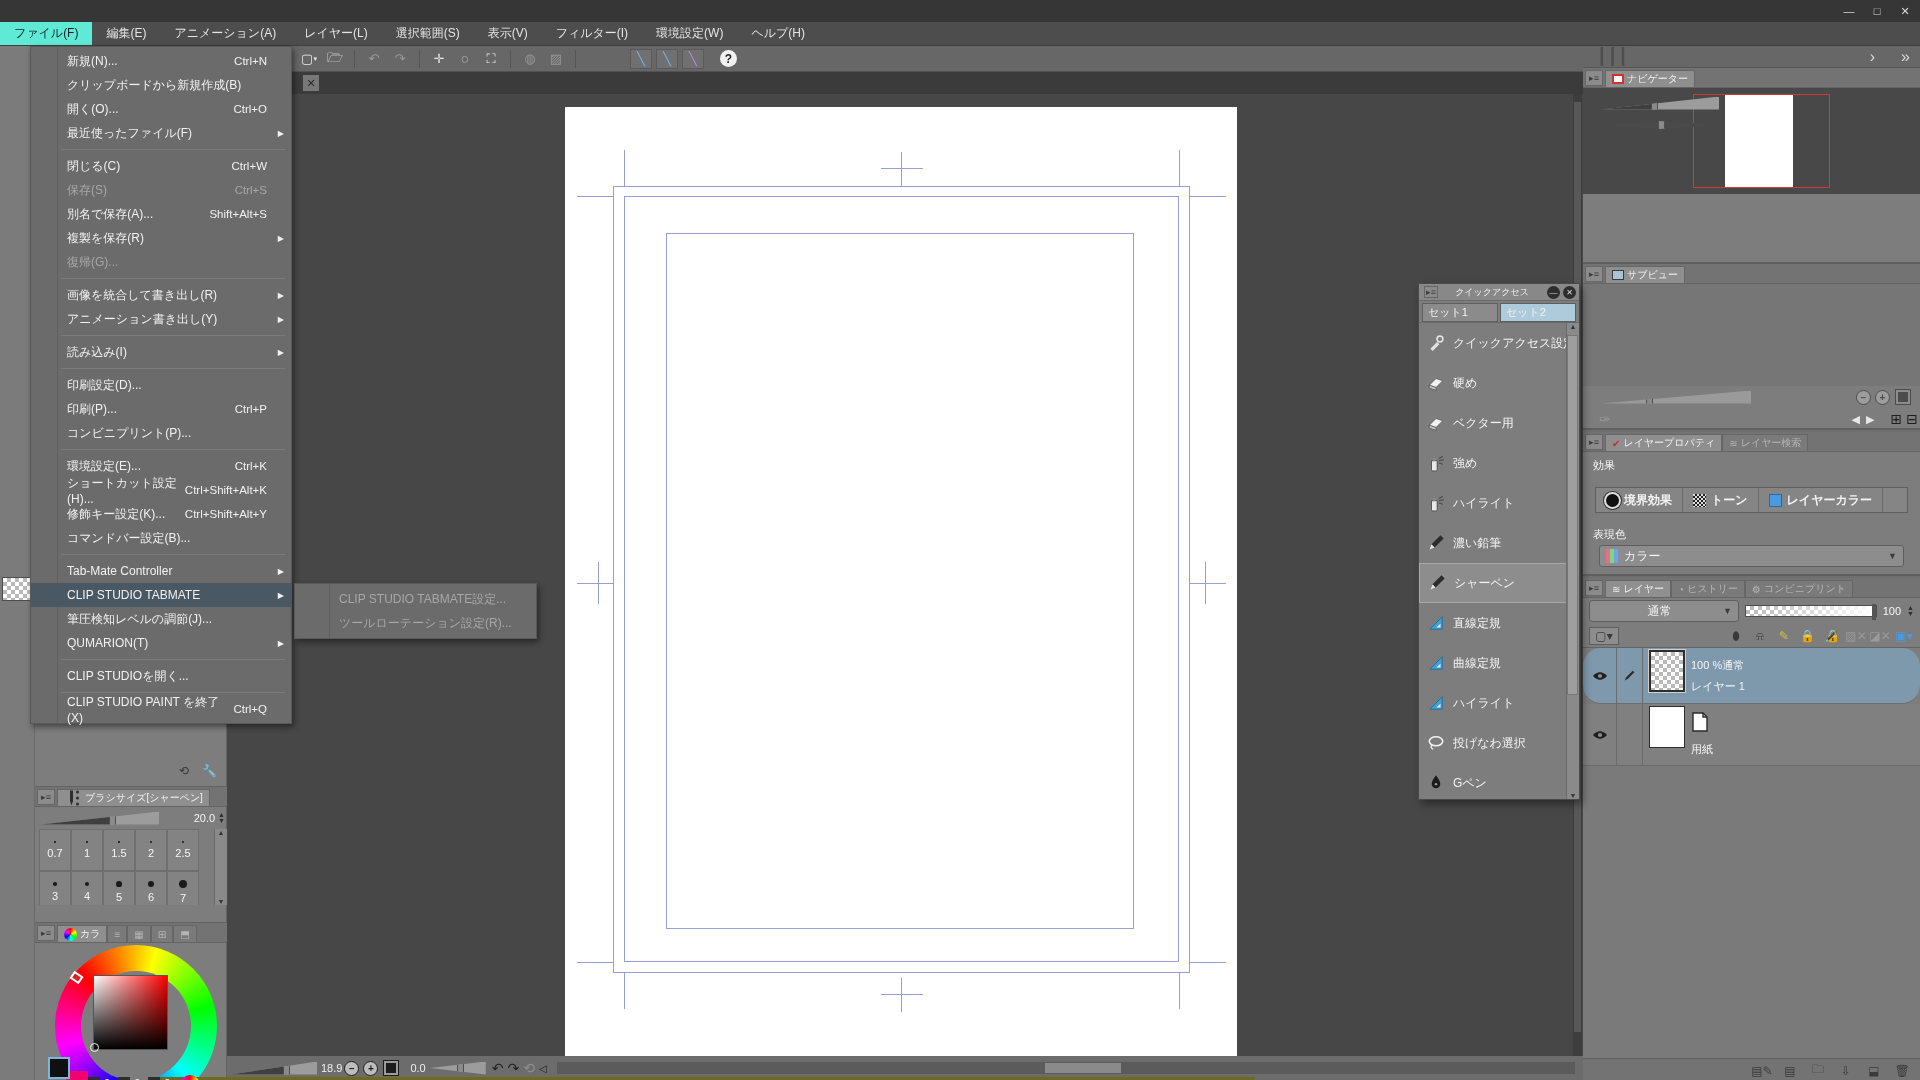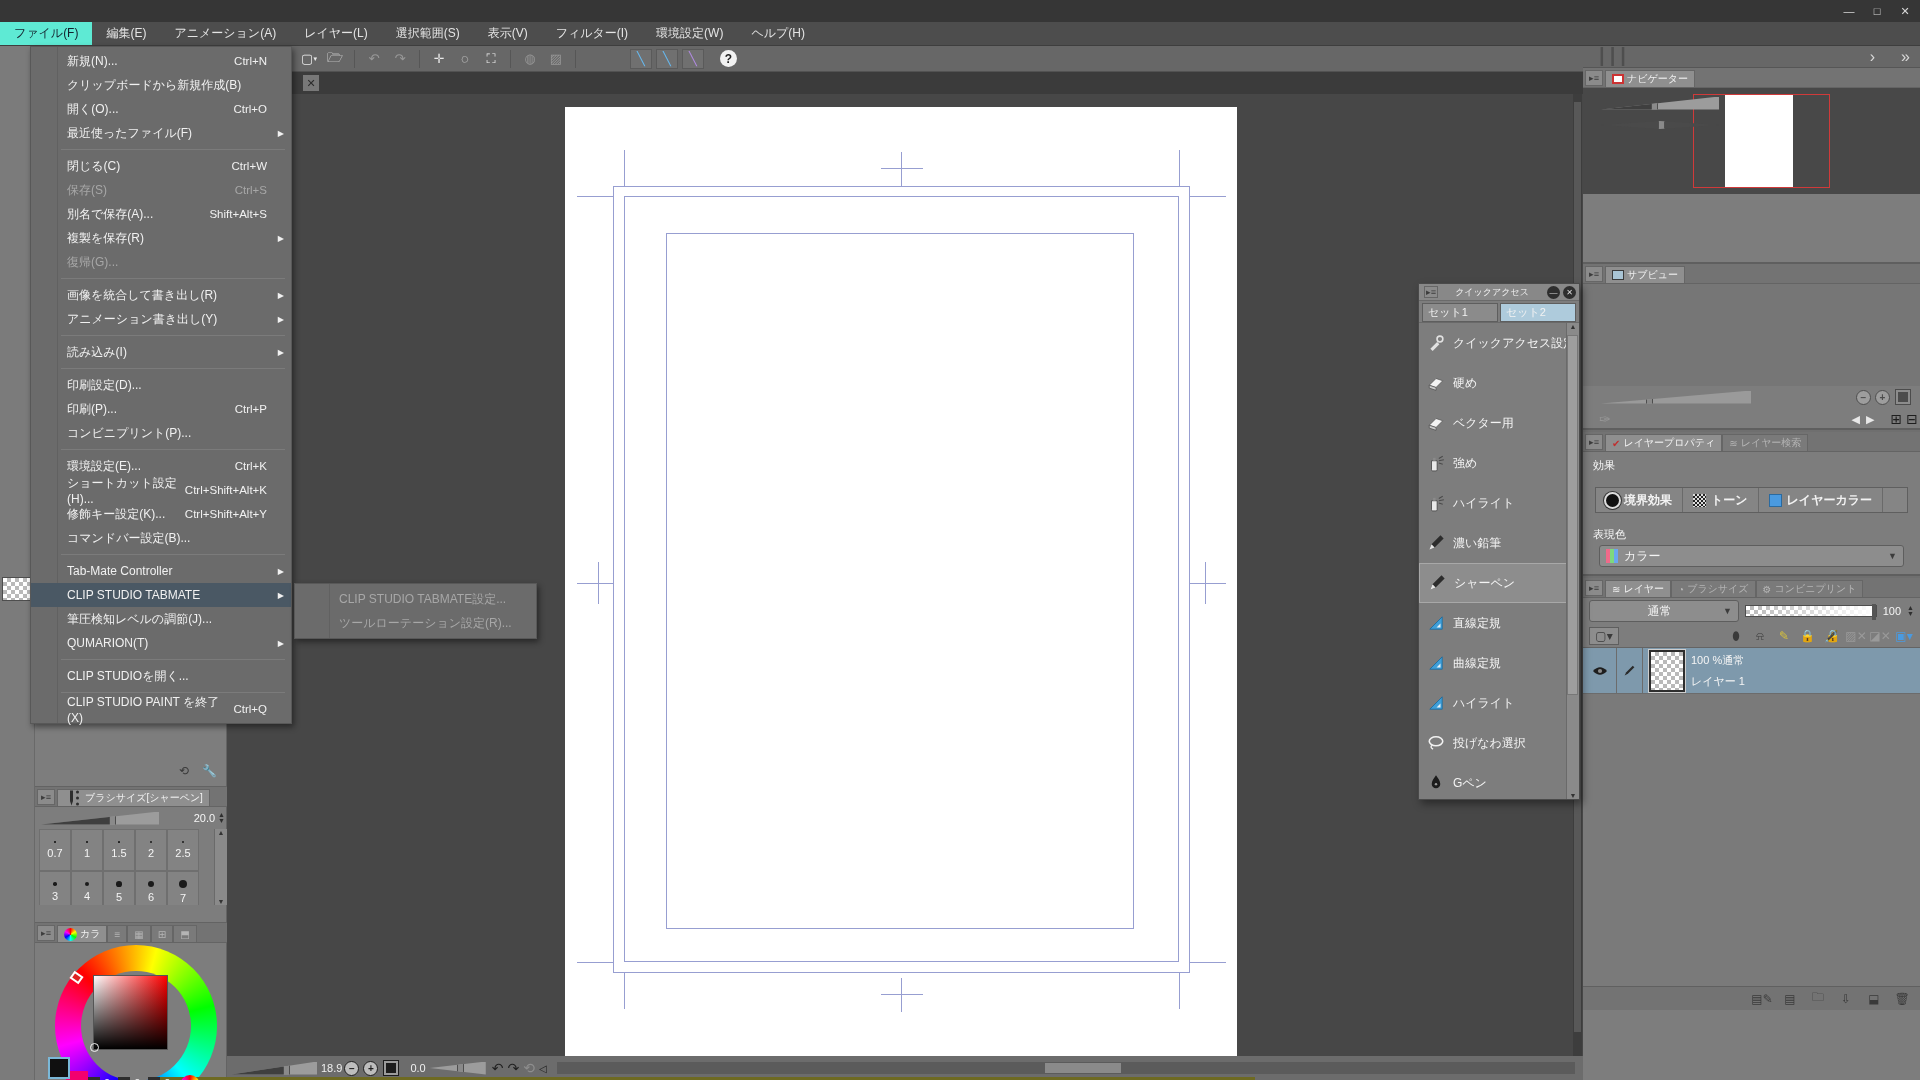--- a/index.html
+++ b/index.html
@@ -431,21 +431,21 @@
 
   <div class="panel" style="top:532px;height:502px;border-bottom:none;">
     <div class="ph" id="layer-tabs">
         <div class="pmenu-btn">▸≡</div>
         <div class="ptab">
           <span>≋</span>
           <span>レイヤー</span>
         </div>
         <div class="ptab inactive">
           <span>◔</span>
-          <span>ブラシサイズ</span>
+          <span>ヒストリー</span>
         </div>
         <div class="ptab inactive">
           <span>⚙</span>
           <span>コンビニプリント</span>
         </div>
       </div>
     <div class="row" style="height:26px;padding:0 6px;gap:6px;">
       <div class="dropdown" style="width:150px;">
         <span style="margin:6px auto;">通常</span>
         <span style="font-size:9px;color:#3c3c3c;">▼</span>
@@ -466,36 +466,53 @@
       <div class="gicon">⬮</div>
       <div class="gicon">⍾</div>
       <div class="gicon" style="color:#d8c23a;">✎</div>
       <div class="gicon">🔒</div>
       <div class="gicon">🔏</div>
       <div class="gicon dis">▨✕</div>
       <div class="gicon dis">◪✕</div>
       <div class="gicon" style="color:#4a9ae0;">▣▾</div>
     </div>
     <div id="layer-list">
-        <div class="layer-row selected" style="height: 46px;">
+        <div class="layer-row selected" style="height: 56px; border-radius: 18px;">
           <div class="lr-eye">
             <svg width="16" height="10" viewBox="0 0 16 10">
               <path d="M1 5 Q8 -2.5 15 5 Q8 12.5 1 5Z" fill="#1e1e1e"></path>
               <circle cx="8" cy="5" r="2.1" fill="#8a8a8a"></circle>
             </svg>
           </div>
           <div class="lr-pen">
             <svg width="13" height="13" viewBox="0 0 16 16">
               <path d="M2 14 L4 10 L12 2 L14 4 L6 12 Z" fill="#2a2a2a"></path>
             </svg>
           </div>
           <div class="lr-thumb chip-checker"></div>
           <div style="display: flex; flex-direction: column; justify-content: center; gap: 6px;">
             <div class="small">100 %通常</div>
             <div class="small">レイヤー 1</div>
+          </div>
+        </div>
+        <div class="layer-row" style="height: 62px;">
+          <div class="lr-eye">
+            <svg width="16" height="10" viewBox="0 0 16 10">
+              <path d="M1 5 Q8 -2.5 15 5 Q8 12.5 1 5Z" fill="#1e1e1e"></path>
+              <circle cx="8" cy="5" r="2.1" fill="#8a8a8a"></circle>
+            </svg>
+          </div>
+          <div class="lr-pen"></div>
+          <div class="lr-thumb" style="background: rgb(255, 255, 255); outline: none; border: 1px solid rgb(46, 46, 46);"></div>
+          <div style="display: flex; flex-direction: column; justify-content: center; gap: 6px;">
+            <div><svg width="18" height="20" viewBox="0 0 18 20">
+                <path d="M2 1 h10 l4 4 v14 h-14 Z" fill="#fff" stroke="#2a2a2a" stroke-width="1.4"></path>
+                <path d="M12 1 v4 h4" fill="none" stroke="#2a2a2a" stroke-width="1.4"></path>
+              </svg></div>
+            <div class="small">用紙</div>
           </div>
         </div>
       </div>
     <div style="height:292px;background:#7a7a7a;"></div>
     <div class="row" style="height:24px;background:#737373;border-top:1px solid #606060;justify-content:flex-end;gap:8px;padding-right:8px;">
       <div class="gicon">▤✎</div>
       <div class="gicon">▤</div>
       <div class="gicon">🗀</div>
       <div class="gicon">⇩</div>
       <div class="gicon">⬓</div>

